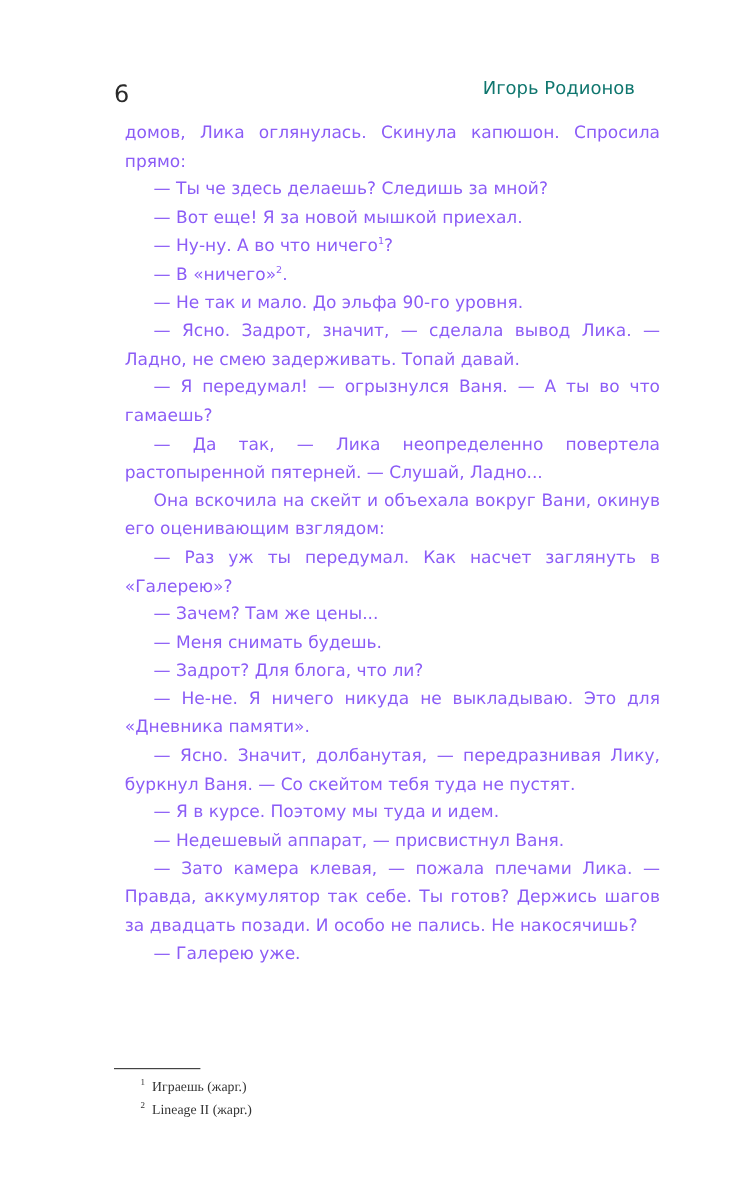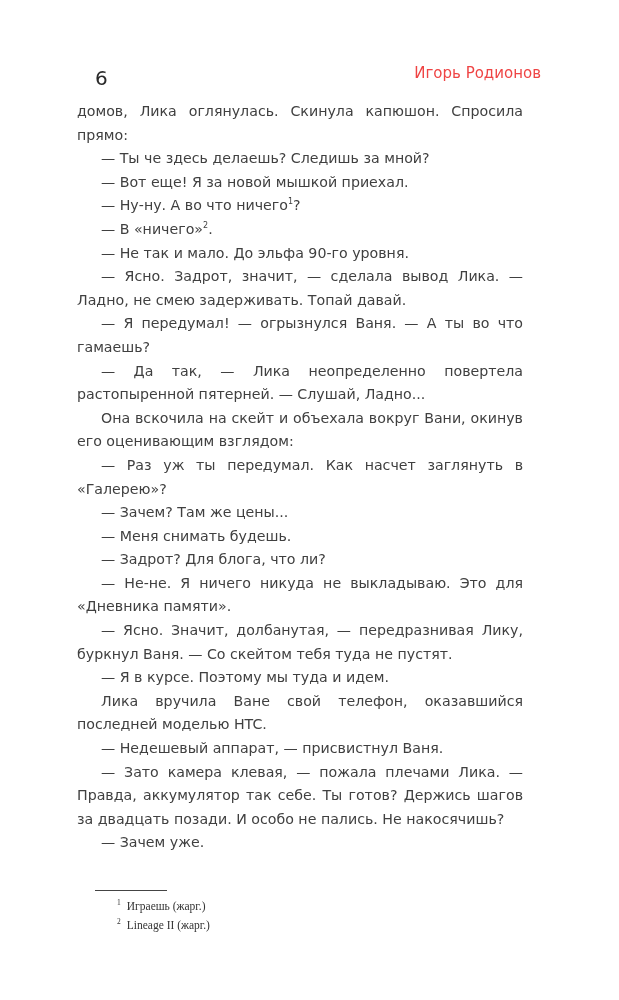--- a/index.html
+++ b/index.html
@@ -1,21 +1,21 @@
 <!DOCTYPE html>
 <html><head>
 <meta charset="utf-8">
 <style>
   html, body { margin: 0; padding: 0; background: #ffffff; }
   body { width: 619px; height: 1000px; position: relative; overflow: hidden; }
   .page { position: absolute; left: 0; top: 0; width: 619px; height: 1000px; background: #fff; color: #2a2a2a; font-family: "DejaVu Sans", sans-serif; }
   .running-head { position: absolute; top: 64px; left: 95px; width: 446px; height: 28px; }
   .page-number { position: absolute; left: 0; top: 2px; font-size: 20px; color: #2a2a2a; }
-  .author { position: absolute; right: 0; top: 0; font-size: 15px; color: #ef4444; }
-  .body-text { position: absolute; left: 77px; top: 100px; width: 446px; font-size: 14.2px; line-height: 23.6px; color: #404040; }
+  .author { position: absolute; right: 12px; top: 0; font-size: 15px; color: #0f766e; }
+  .body-text { position: absolute; left: 104px; top: 100px; width: 446px; font-size: 14.2px; line-height: 23.6px; color: #8b5cf6; }
   .para { margin: 0; text-indent: 24px; text-align: justify; text-align-last: left; }
   .para.noindent { text-indent: 0; }
   sup { font-size: 8px; vertical-align: super; line-height: 0; }
   .footnote-rule { position: absolute; left: 95px; top: 890px; width: 72px; height: 1px; background: #444; }
   .footnotes { position: absolute; left: 95px; top: 897px; width: 446px; font-size: 11.5px; line-height: 19px; color: #333; font-family: Liberation Serif, serif; }
   .fn { padding-left: 22px; }
   .fn-num { font-size: 7.5px; vertical-align: super; line-height: 0; margin-right: 6px; }
 </style>
 </head>
 <body>
@@ -37,24 +37,23 @@
     <p class="para"><span>— Я передумал! — огрызнулся Ваня. — А ты во что гамаешь?</span></p>
     <p class="para"><span>— Да так, — Лика неопределенно повертела растопыренной пятерней. — Слушай, Ладно...</span></p>
     <p class="para"><span>Она вскочила на скейт и объехала вокруг Вани, окинув его оценивающим взглядом:</span></p>
     <p class="para"><span>— Раз уж ты передумал. Как насчет заглянуть в «Галерею»?</span></p>
     <p class="para"><span>— Зачем? Там же цены...</span></p>
     <p class="para"><span>— Меня снимать будешь.</span></p>
     <p class="para"><span>— Задрот? Для блога, что ли?</span></p>
     <p class="para"><span>— Не-не. Я ничего никуда не выкладываю. Это для «Дневника памяти».</span></p>
     <p class="para"><span>— Ясно. Значит, долбанутая, — передразнивая Лику, буркнул Ваня. — Со скейтом тебя туда не пустят.</span></p>
     <p class="para"><span>— Я в курсе. Поэтому мы туда и идем.</span></p>
-    <p class="para"><span>Лика вручила Ване свой телефон, оказавшийся последней моделью HTC.</span></p>
     <p class="para"><span>— Недешевый аппарат, — присвистнул Ваня.</span></p>
     <p class="para"><span>— Зато камера клевая, — пожала плечами Лика. — Правда, аккумулятор так себе. Ты готов? Держись шагов за двадцать позади. И особо не пались. Не накосячишь?</span></p>
-    <p class="para"><span>— Зачем уже.</span></p>
+    <p class="para"><span>— Галерею уже.</span></p>
   </div>
 
   <div class="footnote-rule"></div>
   <div class="footnotes">
     <div class="fn"><span class="fn-num">1</span><span>Играешь (жарг.)</span></div>
     <div class="fn"><span class="fn-num">2</span><span>Lineage II (жарг.)</span></div>
   </div>
 </div>
 
 </body></html>

